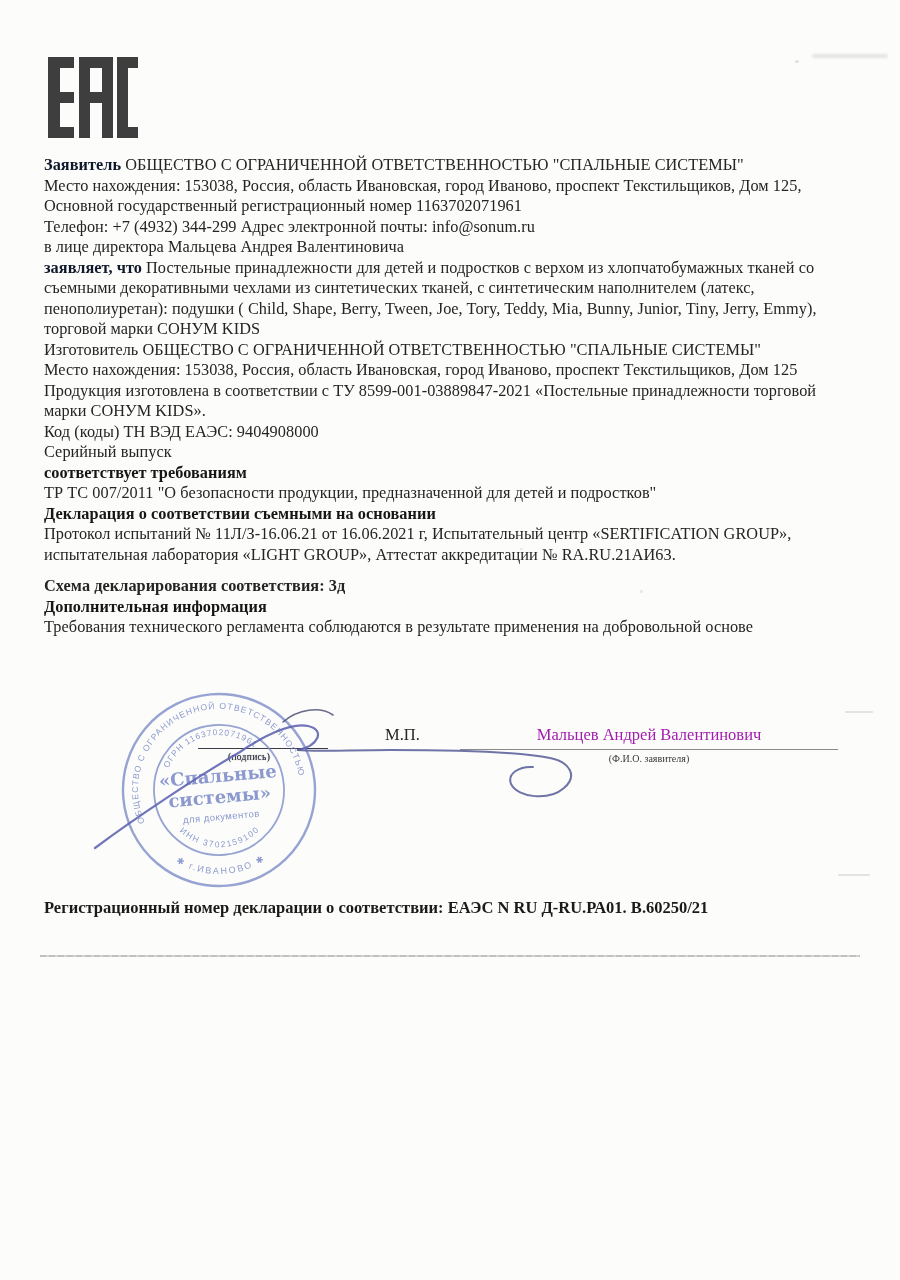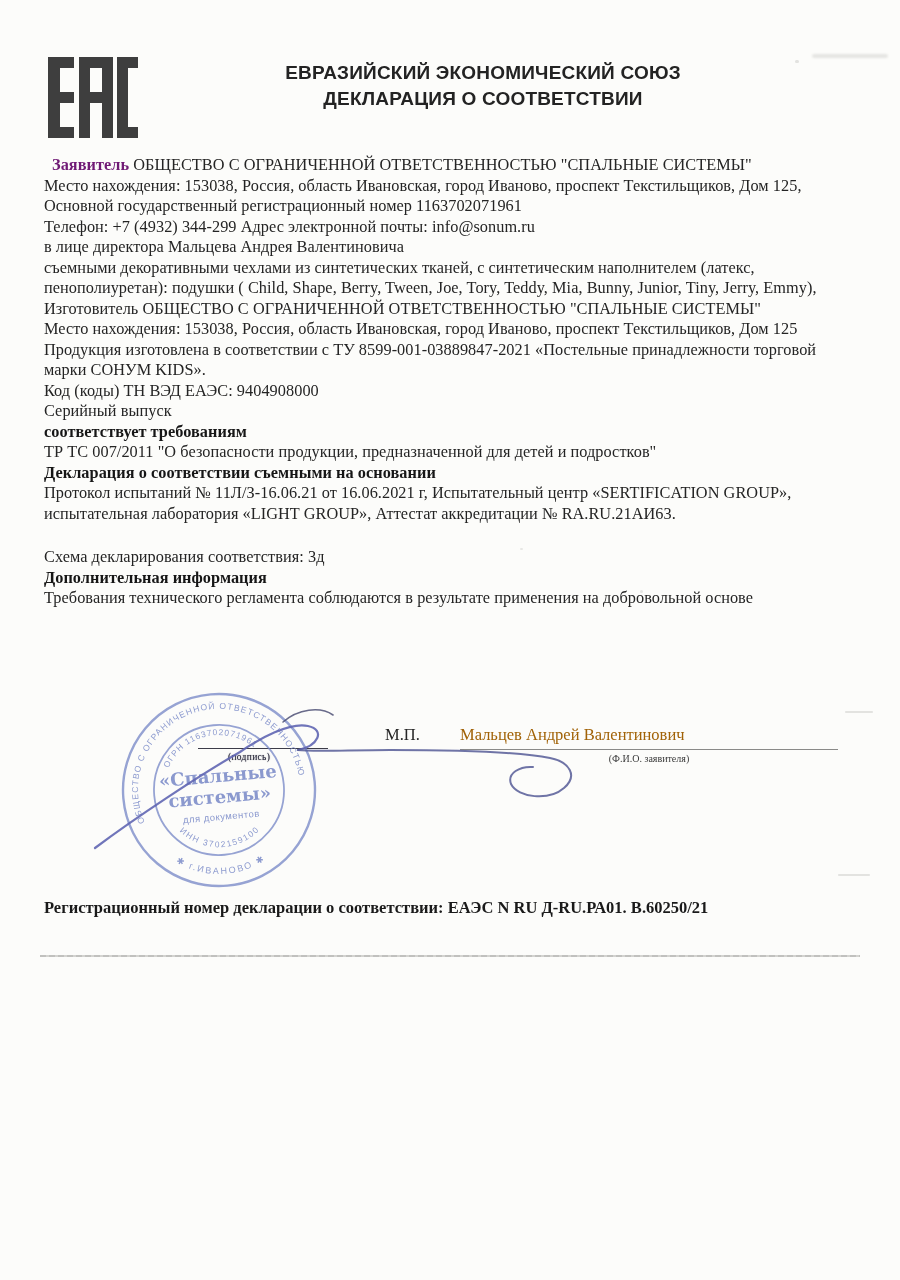--- a/index.html
+++ b/index.html
@@ -17,35 +17,35 @@
     text-align:center; font-family:"Liberation Sans", sans-serif;
     font-weight:bold; font-size:19px; line-height:26px; color:#232323;
     letter-spacing:.2px;
   }
   
   .doc-body{
     position:absolute; left:44px; top:155px; width:816px;
     font-size:16.3px; line-height:20.5px; letter-spacing:.05px; color:#242424;
   }
   .doc-line{white-space:nowrap;}
-  .doc-line b{color:#701a75;margin-left:8px;}
+  .doc-line b{color:#0f172a;}
   .doc-line.bold{font-weight:bold; color:#161616;}
   
   .mp-label{position:absolute; left:385px; top:725px; font-size:16.5px; color:#262626;}
   .sign-line{
     position:absolute; left:198px; top:748px; width:130px; height:0;
     border-bottom:1.6px solid #3c3c48;
   }
   .sign-caption{
     position:absolute; left:228px; top:752px; font-size:9.5px; color:#30303e;
     text-shadow:0 0 1px rgba(40,40,70,.7); letter-spacing:.3px;
   }
   .name-block{
-    position:absolute; left:460px; top:725px; width:378px; 
-    font-size:16.5px; color:#a16207;
+    position:absolute; left:460px; top:725px; width:378px; text-align:center;
+    font-size:16.5px; color:#a21caf;
   }
   .name-underline{
     position:absolute; left:460px; top:749px; width:378px; height:0;
     border-bottom:1.3px solid #8a8a88;
   }
   .fio-caption{
     position:absolute; left:460px; top:753px; width:378px; text-align:center;
     font-size:10px; color:#3a3a3a;
   }
   
@@ -90,45 +90,43 @@
         <rect x="31" y="0" width="34" height="11"></rect>
         <rect x="42" y="35" width="12" height="11"></rect>
 
         <rect x="69" y="0" width="11" height="81"></rect>
         <rect x="69" y="0" width="21" height="11"></rect>
         <rect x="69" y="70" width="21" height="11"></rect>
       </g>
     </svg>
   </div>
 
-  <div class="header">
-    <div>ЕВРАЗИЙСКИЙ ЭКОНОМИЧЕСКИЙ СОЮЗ</div>
-    <div>ДЕКЛАРАЦИЯ О СООТВЕТСТВИИ</div>
-  </div>
 
   <div class="doc-body">
       <div class="doc-line"><b>Заявитель </b>ОБЩЕСТВО С ОГРАНИЧЕННОЙ ОТВЕТСТВЕННОСТЬЮ "СПАЛЬНЫЕ СИСТЕМЫ"</div>
       <div class="doc-line">Место нахождения: 153038, Россия, область Ивановская, город Иваново, проспект Текстильщиков, Дом 125,</div>
       <div class="doc-line">Основной государственный регистрационный номер 1163702071961</div>
       <div class="doc-line">Телефон: +7 (4932) 344-299 Адрес электронной почты: info@sonum.ru</div>
       <div class="doc-line">в лице директора Мальцева Андрея Валентиновича</div>
+      <div class="doc-line"><b>заявляет, что </b>Постельные принадлежности для детей и подростков с верхом из хлопчатобумажных тканей со</div>
       <div class="doc-line">съемными декоративными чехлами из синтетических тканей, с синтетическим наполнителем (латекс,</div>
       <div class="doc-line">пенополиуретан): подушки ( Child, Shape, Berry, Tween, Joe, Tory, Teddy, Mia, Bunny, Junior, Tiny, Jerry, Emmy),</div>
+      <div class="doc-line">торговой марки СОНУМ KIDS</div>
       <div class="doc-line">Изготовитель ОБЩЕСТВО С ОГРАНИЧЕННОЙ ОТВЕТСТВЕННОСТЬЮ "СПАЛЬНЫЕ СИСТЕМЫ"</div>
       <div class="doc-line">Место нахождения: 153038, Россия, область Ивановская, город Иваново, проспект Текстильщиков, Дом 125</div>
       <div class="doc-line">Продукция изготовлена в соответствии с ТУ 8599-001-03889847-2021 «Постельные принадлежности торговой</div>
       <div class="doc-line">марки СОНУМ KIDS».</div>
       <div class="doc-line">Код (коды) ТН ВЭД ЕАЭС: 9404908000</div>
       <div class="doc-line">Серийный выпуск</div>
       <div class="doc-line bold">соответствует требованиям</div>
       <div class="doc-line">ТР ТС 007/2011 "О безопасности продукции, предназначенной для детей и подростков"</div>
       <div class="doc-line bold">Декларация о соответствии съемными на основании</div>
       <div class="doc-line">Протокол испытаний № 11Л/З-16.06.21 от 16.06.2021 г, Испытательный центр «SERTIFICATION GROUP»,</div>
       <div class="doc-line">испытательная лаборатория «LIGHT GROUP», Аттестат аккредитации № RA.RU.21АИ63.</div>
-      <div class="doc-line" style="margin-top: 23px;">Схема декларирования соответствия: 3д</div>
+      <div class="doc-line" style="margin-top: 11px; font-weight: bold;">Схема декларирования соответствия: 3д</div>
       <div class="doc-line bold">Дополнительная информация</div>
       <div class="doc-line">Требования технического регламента соблюдаются в результате применения на добровольной основе</div>
     </div>
 
   <div class="mp-label">М.П.</div>
   <div class="sign-line"></div>
   <div class="sign-caption">(подпись)</div>
   <div class="name-block">Мальцев Андрей Валентинович</div>
   <div class="name-underline"></div>
   <div class="fio-caption">(Ф.И.О. заявителя)</div>

